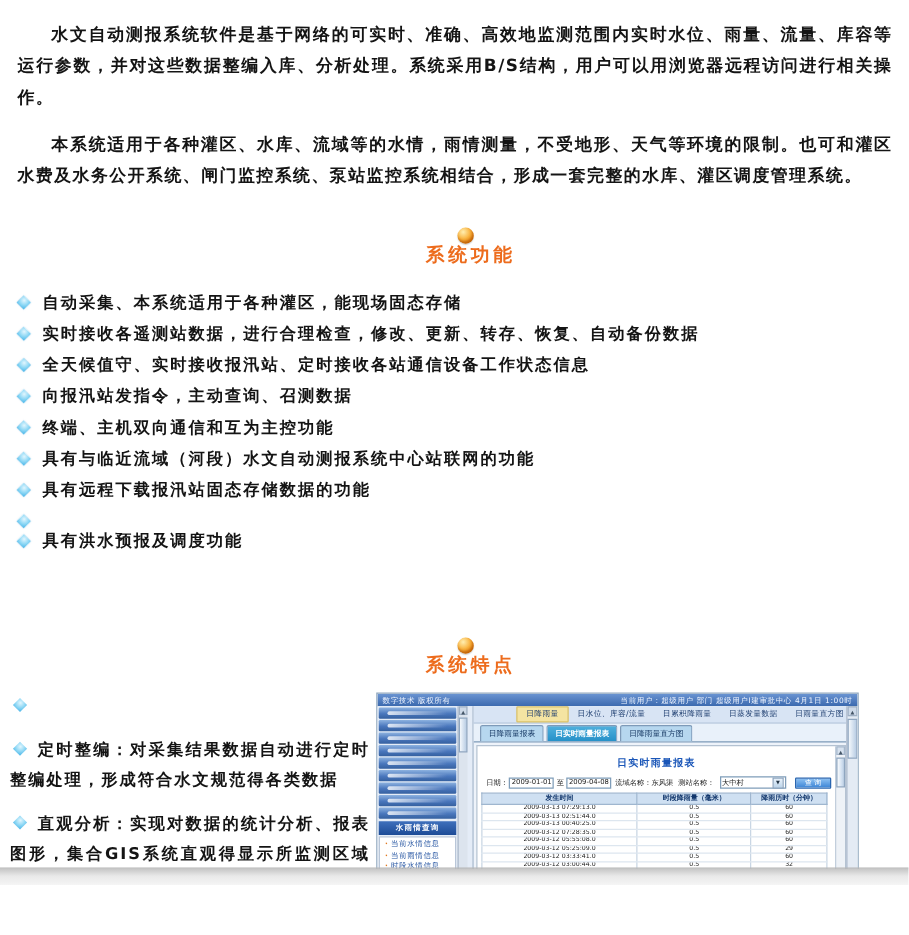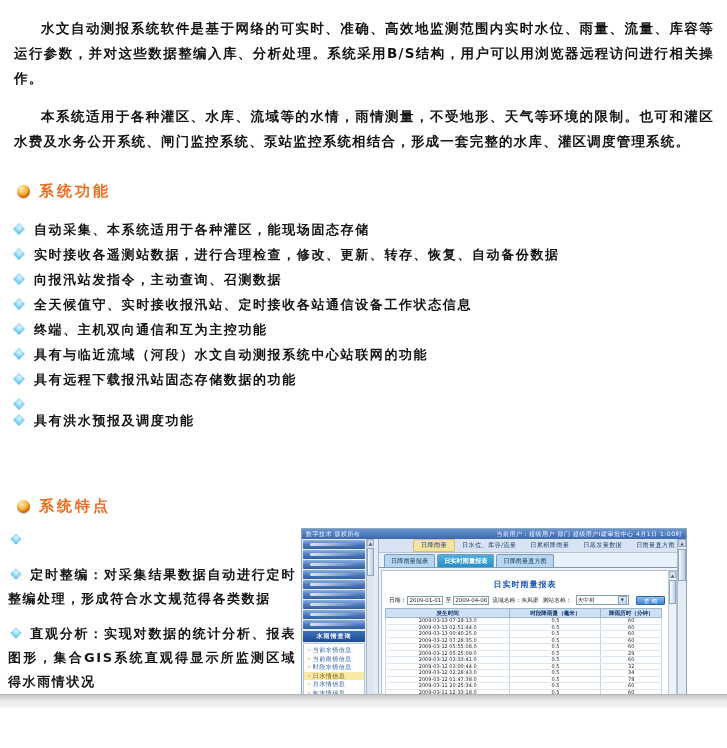--- a/index.html
+++ b/index.html
@@ -7,21 +7,21 @@
     position:relative; width:727px; height:708px; overflow:hidden;
     background:#ffffff; font-family:"DejaVu Sans", sans-serif; color:#141414;
   }
   
   .intro { padding:16px 13px 0 14px; }
   .intro p {
     margin:0 0 13px 0; text-indent:2em; text-align:justify;
     font-size:13.5px; line-height:25px; letter-spacing:1.2px; font-weight:600;
   }
   
-  .section-head { display:flex; align-items:center; margin:28px 0 4px 17px; }
+  .section-head { display:flex; align-items:center; margin:28px 0 4px 17px;flex-direction:column; }
   .ball {
     width:13px; height:13px; border-radius:50%; flex:none;
     background:radial-gradient(circle at 35% 28%, #ffeeb0, #f9b23d 45%, #ef8109 78%, #cf6a00);
     box-shadow: inset -1px -2px 2px rgba(140,60,0,.45), 0 1px 1px rgba(0,0,0,.2);
   }
   .section-title { color:#ed6c1d; font-size:15px; font-weight:bold; letter-spacing:3px; margin-left:9px; }
   
   .func-list { margin:16px 0 0 13px; }
   .func-item { display:flex; align-items:flex-start; }
   .func-item .txt { font-size:13px; line-height:25px; letter-spacing:1.6px; font-weight:600; }
@@ -189,25 +189,25 @@
   <div class="func-item">
       <span class="dia"></span>
       <span class="txt">自动采集、本系统适用于各种灌区，能现场固态存储</span>
     </div>
       <div class="func-item">
       <span class="dia"></span>
       <span class="txt">实时接收各遥测站数据，进行合理检查，修改、更新、转存、恢复、自动备份数据</span>
     </div>
       <div class="func-item">
       <span class="dia"></span>
+      <span class="txt">全天候值守、实时接收报汛站、定时接收各站通信设备工作状态信息</span>
+    </div>
+      <div class="func-item">
+      <span class="dia"></span>
       <span class="txt">向报汛站发指令，主动查询、召测数据</span>
-    </div>
-      <div class="func-item">
-      <span class="dia"></span>
-      <span class="txt">全天候值守、实时接收报汛站、定时接收各站通信设备工作状态信息</span>
     </div>
       <div class="func-item">
       <span class="dia"></span>
       <span class="txt">终端、主机双向通信和互为主控功能</span>
     </div>
       <div class="func-item">
       <span class="dia"></span>
       <span class="txt">具有与临近流域（河段）水文自动测报系统中心站联网的功能</span>
     </div>
       <div class="func-item">

